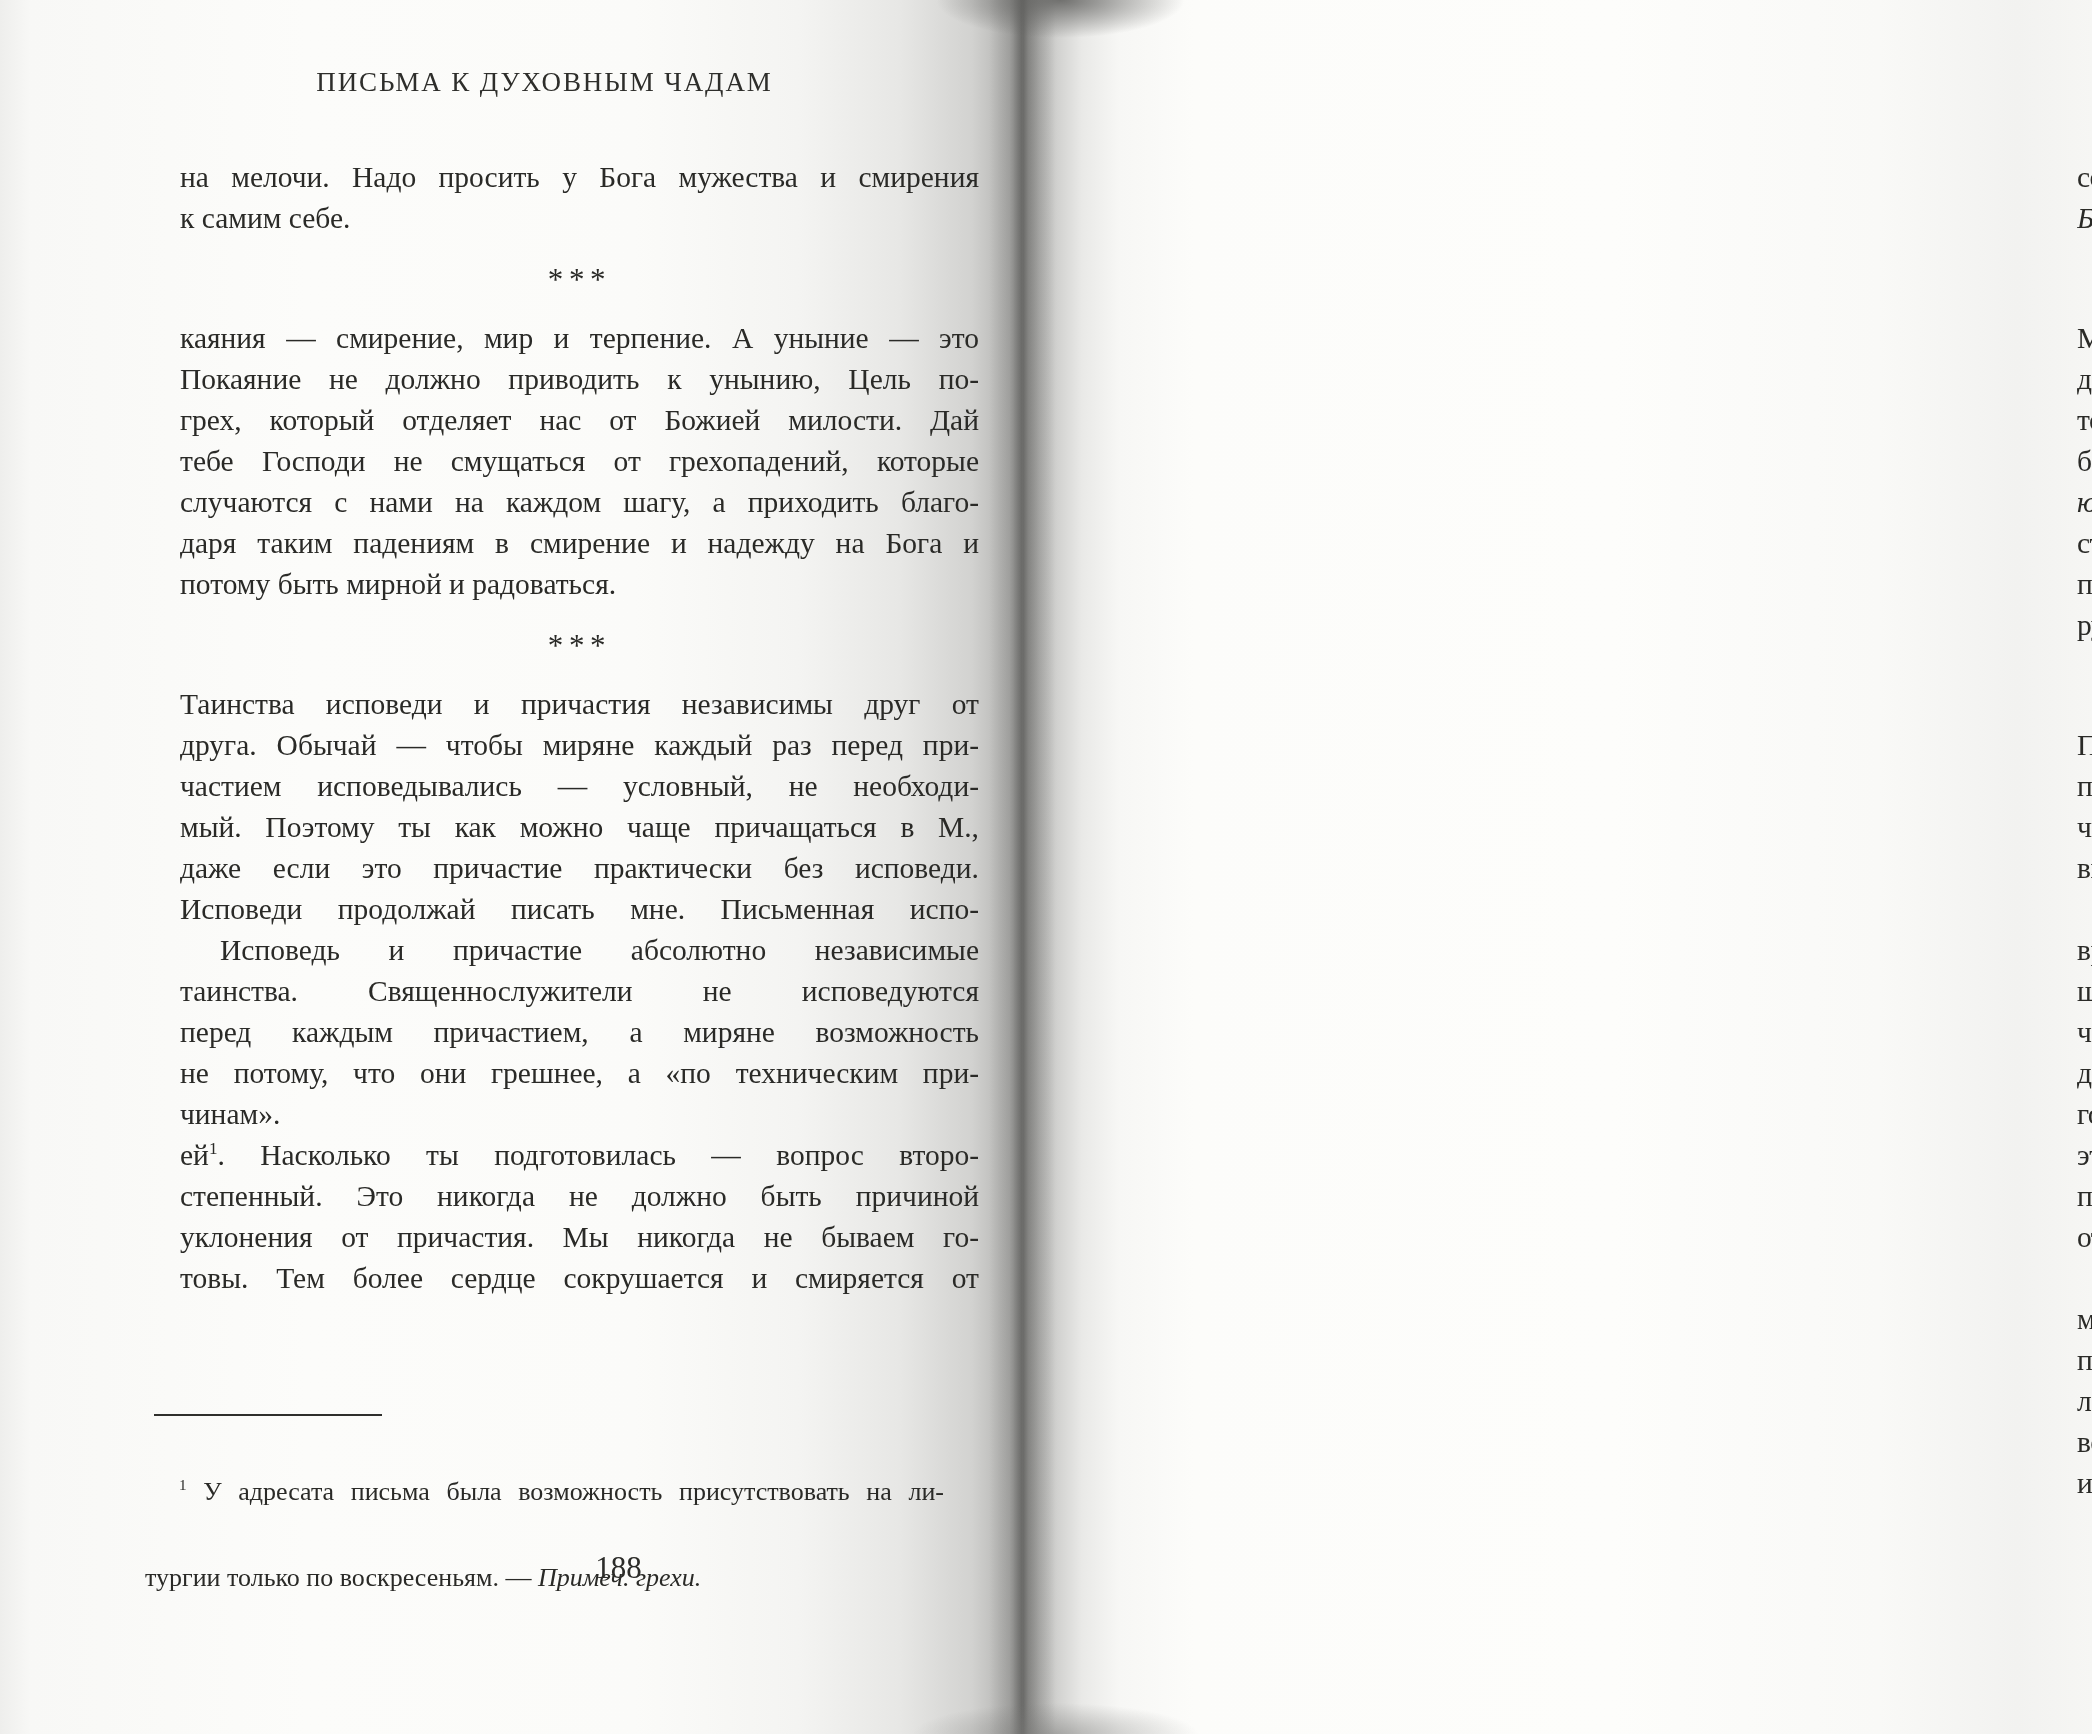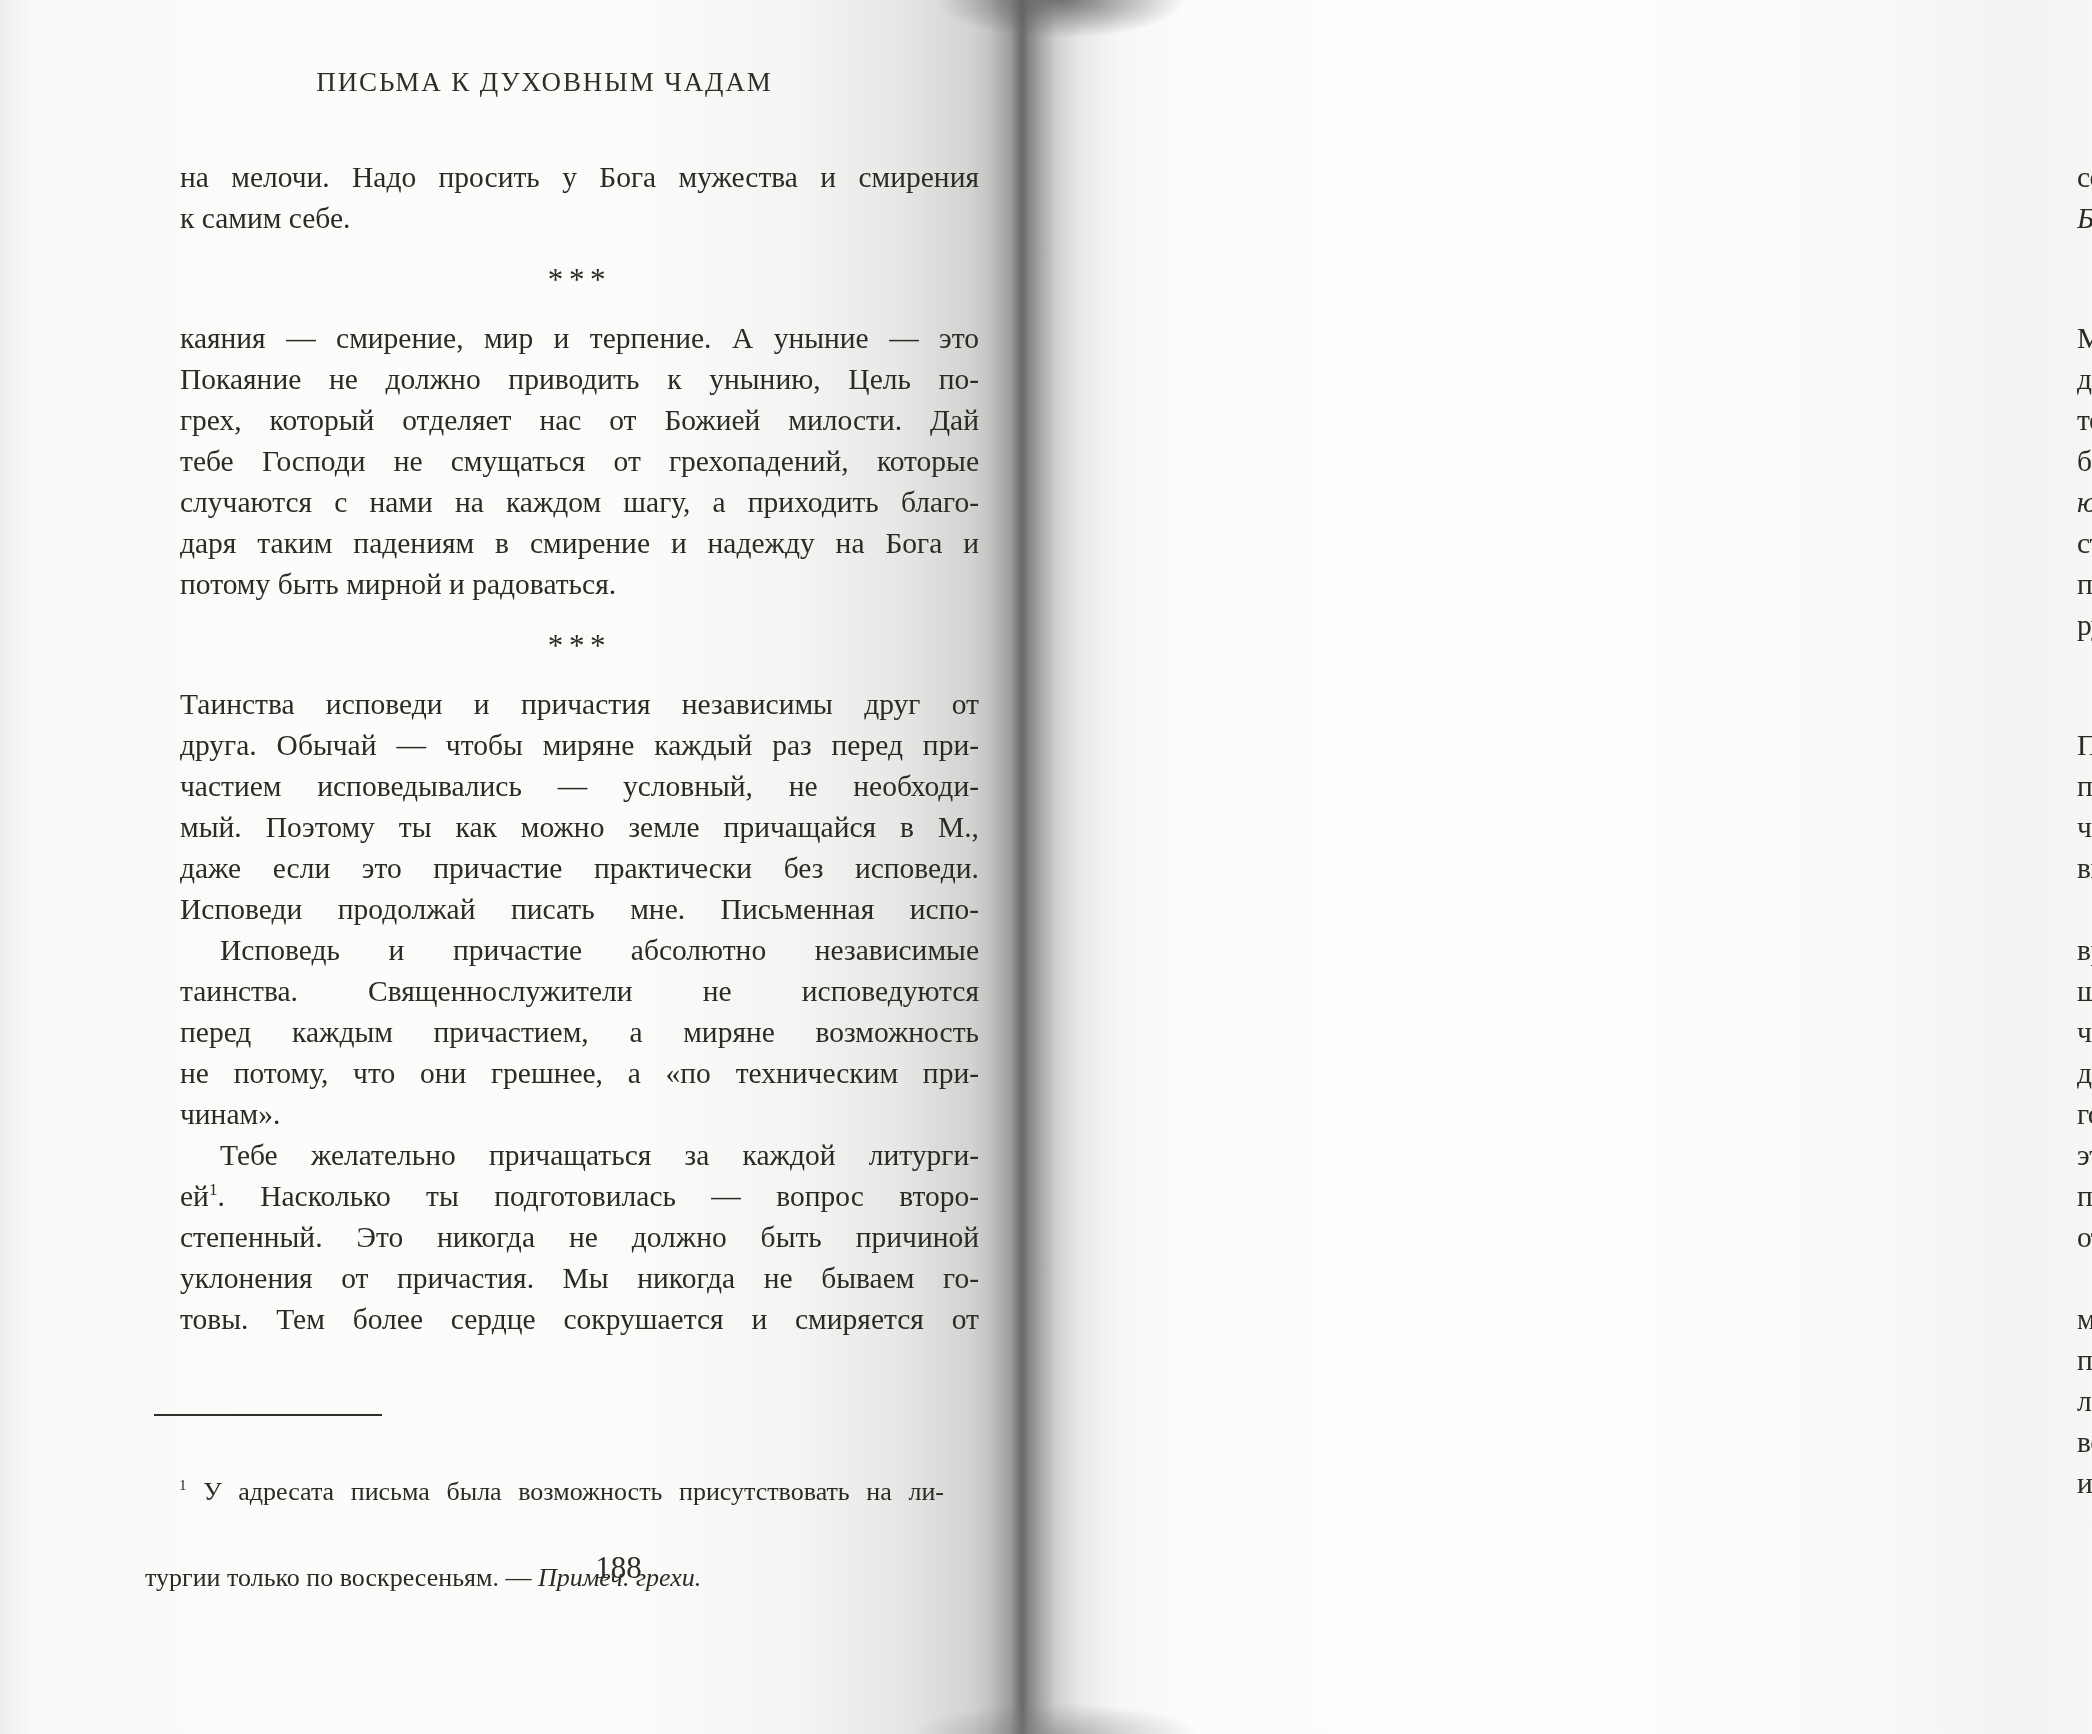--- a/index.html
+++ b/index.html
@@ -74,29 +74,28 @@
         <div class="ln j"><span>Покаяние не должно приводить к унынию, Цель по-</span></div>
         <div class="ln j"><span>грех, который отделяет нас от Божией милости. Дай</span></div>
         <div class="ln j"><span>тебе Господи не смущаться от грехопадений, которые</span></div>
         <div class="ln j"><span>случаются с нами на каждом шагу, а приходить благо-</span></div>
         <div class="ln j"><span>даря таким падениям в смирение и надежду на Бога и</span></div>
         <div class="ln"><span>потому быть мирной и радоваться.</span></div>
         <div class="sep">***</div>
         <div class="ln j"><span>Таинства исповеди и причастия независимы друг от</span></div>
         <div class="ln j"><span>друга. Обычай — чтобы миряне каждый раз перед при-</span></div>
         <div class="ln j"><span>частием исповедывались — условный, не необходи-</span></div>
-        <div class="ln j"><span>мый. Поэтому ты как можно земле причащайся в М.,</span></div>
+        <div class="ln j"><span>мый. Поэтому ты как можно чаще причащаться в М.,</span></div>
         <div class="ln j"><span>даже если это причастие практически без исповеди.</span></div>
         <div class="ln j"><span>Исповеди продолжай писать мне. Письменная испо-</span></div>
         <div class="ln j ind"><span>Исповедь и причастие абсолютно независимые</span></div>
         <div class="ln j"><span>таинства. Священнослужители не исповедуются</span></div>
         <div class="ln j"><span>перед каждым причастием, а миряне возможность</span></div>
         <div class="ln j"><span>не потому, что они грешнее, а «по техническим при-</span></div>
         <div class="ln"><span>чинам».</span></div>
-        <div class="ln j ind"><span>Тебе желательно причащаться за каждой литурги-</span></div>
         <div class="ln j"><span>ей</span><sup>1</sup><span>. Насколько ты подготовилась — вопрос второ-</span></div>
         <div class="ln j"><span>степенный. Это никогда не должно быть причиной</span></div>
         <div class="ln j"><span>уклонения от причастия. Мы никогда не бываем го-</span></div>
         <div class="ln j"><span>товы. Тем более сердце сокрушается и смиряется от</span></div>
       </div>
     <div class="footnote-rule"></div>
     <div class="footnote" id="leftFootnote">
         <div class="ln j ind"><sup>1</sup><span> У адресата письма была возможность присутствовать на ли-</span></div>
         <div class="ln"><span>тургии только по воскресеньям. — </span><span class="it">Примеч. грехи.</span></div>
       </div>

